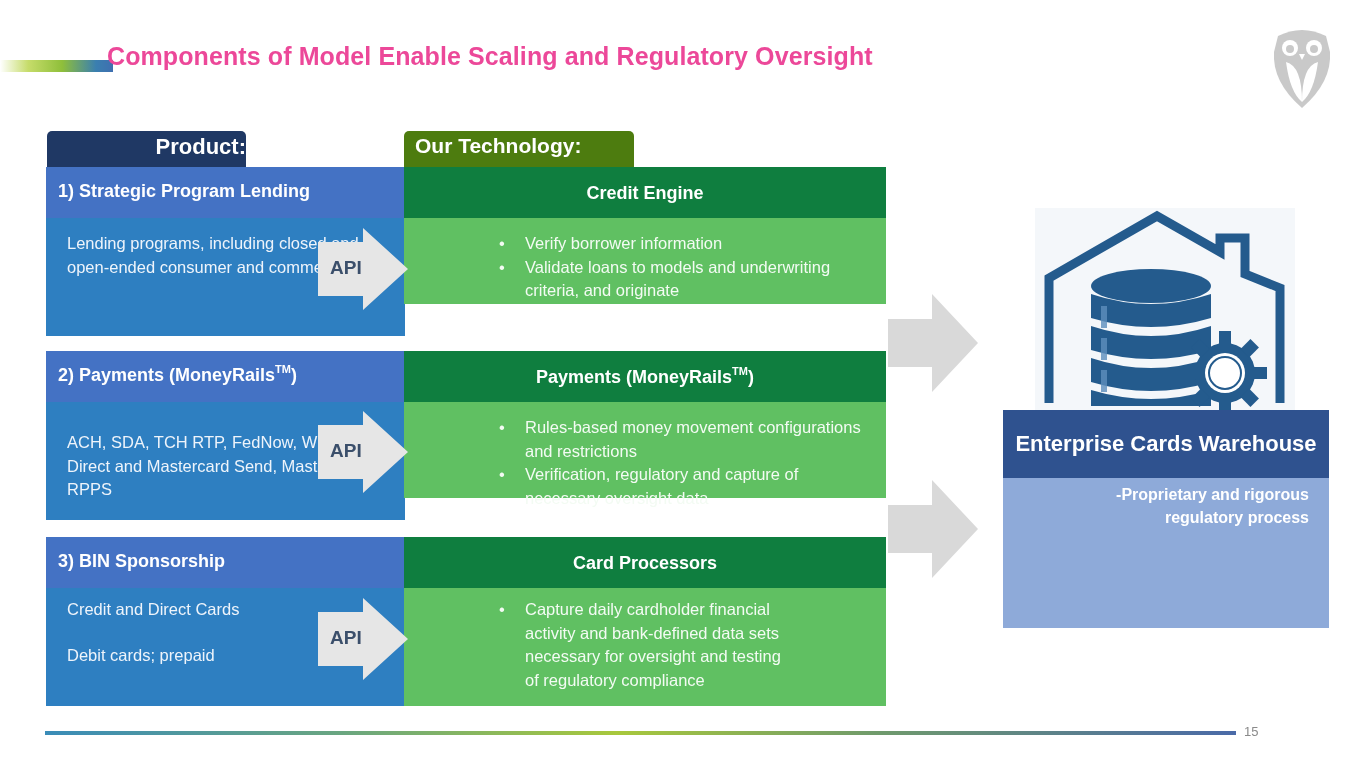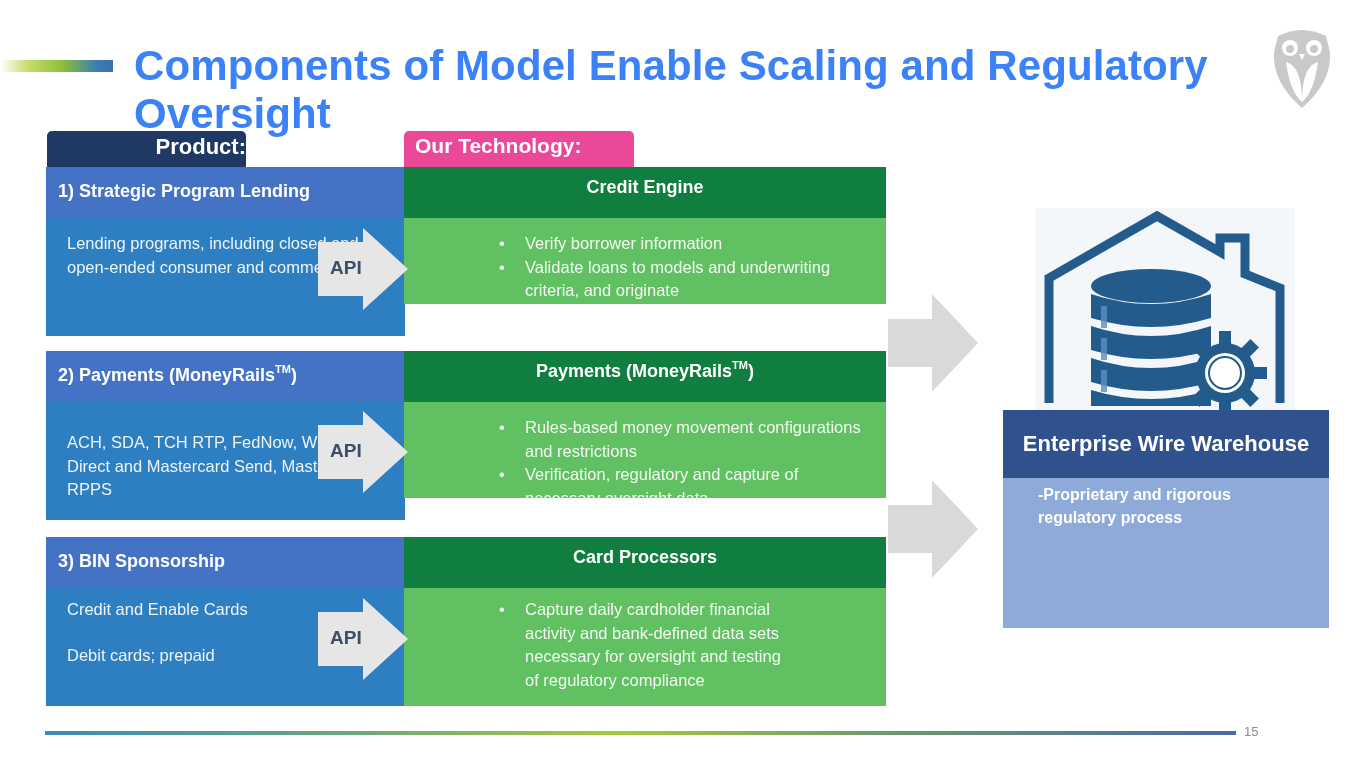--- a/index.html
+++ b/index.html
@@ -4,47 +4,47 @@
 <style>
   * { box-sizing: border-box; margin: 0; padding: 0; }
   html, body { width: 1365px; height: 768px; background: #ffffff; overflow: hidden; }
   body { position: relative; font-family: "Liberation Sans", "DejaVu Sans", sans-serif; }
 
   .title-bar {
     position: absolute; left: 0; top: 60px; width: 113px; height: 12px;
     background: linear-gradient(to right, #ffffff 0%, #c6dc6a 25%, #8fbf3a 55%, #3a7fb0 85%, #3f6fb0 100%);
   }
   .title {
-    position: absolute; left: 134px; top: 42px;
-    font-size: 42px; font-weight: bold; color: #3b82f6; letter-spacing: 0.1px;
+    position: absolute; left: 107px; top: 42px;
+    font-size: 25px; font-weight: bold; color: #ec4899; letter-spacing: 0.1px;
   }
   .owl { position: absolute; left: 1270px; top: 22px; width: 64px; height: 88px; }
 
   .tab {
     position: absolute; height: 38px; border-radius: 5px 5px 0 0;
     color: #fff; font-weight: bold; font-size: 22px; padding: 3px 0 0 11px;
   }
   .tab-product { left: 47px; top: 131px; width: 199px; background: #1f3864; text-align: right; }
-  .tab-tech { left: 404px; top: 131px; width: 230px; background: #ec4899; font-size: 21px; padding-left: 11px; }
+  .tab-tech { left: 404px; top: 131px; width: 230px; background: #4d7c0f; font-size: 21px; padding-left: 11px; }
 
   .row { position: absolute; left: 46px; width: 840px; }
   .row .p-head {
     position: absolute; left: 0; top: 0; width: 359px; height: 66px;
     background: #4472c4; color: #fff; font-weight: bold; font-size: 18px;
     padding: 14px 0 0 12px;
   }
   .row .p-body {
     position: absolute; left: 0; top: 51px; width: 359px;
     background: #2e7fc1; color: #eef4fb; font-size: 16.5px; line-height: 23.5px;
     padding: 14px 14px 0 21px;
   }
   .row .t-head {
     position: absolute; left: 358px; top: 0; width: 482px; height: 51px;
     background: #0f7e3f; color: #fff; font-weight: bold; font-size: 18px;
-    text-align: center; padding-top: 10px;
+    text-align: center; padding-top: 16px;
   }
   .row .t-body {
     position: absolute; left: 358px; top: 51px; width: 482px;
     background: #60c062; color: #f3fbf3; font-size: 16.5px; line-height: 23.5px;
     padding: 14px 20px 0 95px;
   }
   .t-body ul { list-style: none; }
   .t-body li { position: relative; padding-left: 26px; }
   .t-body li::before { content: "\2022"; position: absolute; left: 0; top: 0; }
   sup { font-size: 11px; line-height: 0; position: relative; top: -1px; }
@@ -62,20 +62,21 @@
   .edw-icon { position: absolute; left: 1035px; top: 208px; width: 260px; height: 205px; }
   .edw-head {
     position: absolute; left: 1003px; top: 410px; width: 326px; height: 68px;
     background: #2f528f; color: #fff; font-weight: bold; font-size: 22px;
     text-align: center; padding-top: 21px;
   }
   .edw-body {
     position: absolute; left: 1003px; top: 478px; width: 326px; height: 150px;
     background: #8eaad9; color: #fff; font-weight: bold; font-size: 16px; line-height: 23px;
     padding: 5px 20px 0 35px;
+    text-align: right;
   }
   .edw-body p + p { margin-top: 23px; }
 
   .footer-line {
     position: absolute; left: 45px; top: 731px; width: 1191px; height: 4px;
     background: linear-gradient(to right, #3a8cb8 0%, #6aa680 25%, #a8c83c 48%, #6f9a6c 70%, #4a6aa8 100%);
   }
   .page-num { position: absolute; left: 1244px; top: 724px; font-size: 13px; color: #8a8a8a; }
 </style>
 </head>
@@ -134,21 +135,21 @@
 <div class="api" style="top:411px;">
   <svg width="92" height="82" viewBox="0 0 92 82">
       <polygon points="0,14 45,14 45,0 90,41 45,82 45,68 0,68" fill="#e6e6e6"></polygon>
     </svg>
   <span>API</span>
 </div>
 
 <div class="row" style="top:537px;">
   <div class="p-head"><span>3) BIN Sponsorship</span><sup></sup><span></span></div>
   <div class="p-body" style="height:118px; padding-top:10px; line-height:23px;">
-    <div>Credit and Enable Cards</div>
+    <div>Credit and Direct Cards</div>
     <div style="margin-top:23px;">Debit cards; prepaid</div>
   </div>
   <div class="t-head"><span>Card Processors</span><sup></sup><span></span></div>
   <div class="t-body" style="height:118px; padding-top:10px; padding-right:88px;">
     <ul>
       <li>Capture daily cardholder financial activity and bank-defined data sets necessary for oversight and testing of regulatory compliance</li>
     </ul>
   </div>
 </div>
 <div class="api" style="top:598px;">
@@ -190,19 +191,19 @@
       <rect x="-6" y="-42" width="12" height="14" transform="rotate(45)"></rect>
       <rect x="-6" y="-42" width="12" height="14" transform="rotate(135)"></rect>
       <rect x="-6" y="-42" width="12" height="14" transform="rotate(225)"></rect>
       <rect x="-6" y="-42" width="12" height="14" transform="rotate(315)"></rect>
     </g>
     <circle r="20" fill="#ffffff"></circle>
     <circle r="16" fill="none" stroke="#245b8d" stroke-width="2"></circle>
   </g>
 </svg>
 
-<div class="edw-head">Enterprise Wire Warehouse</div>
+<div class="edw-head">Enterprise Cards Warehouse</div>
 <div class="edw-body">
   <p>-Proprietary and rigorous regulatory process</p>
 </div>
 
 <div class="footer-line"></div>
 <div class="page-num">15</div>
 
 </body></html>

